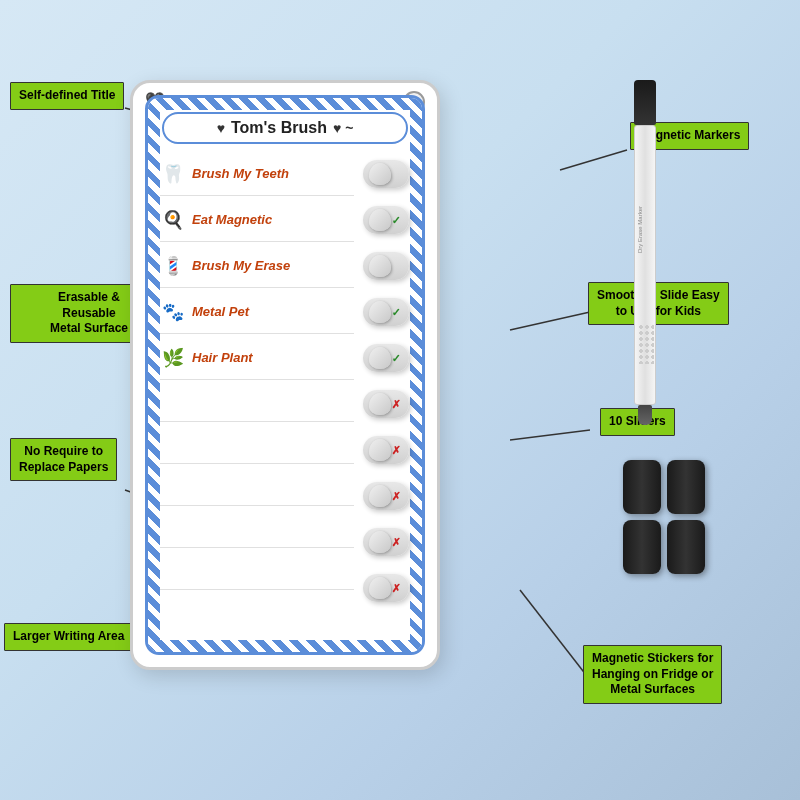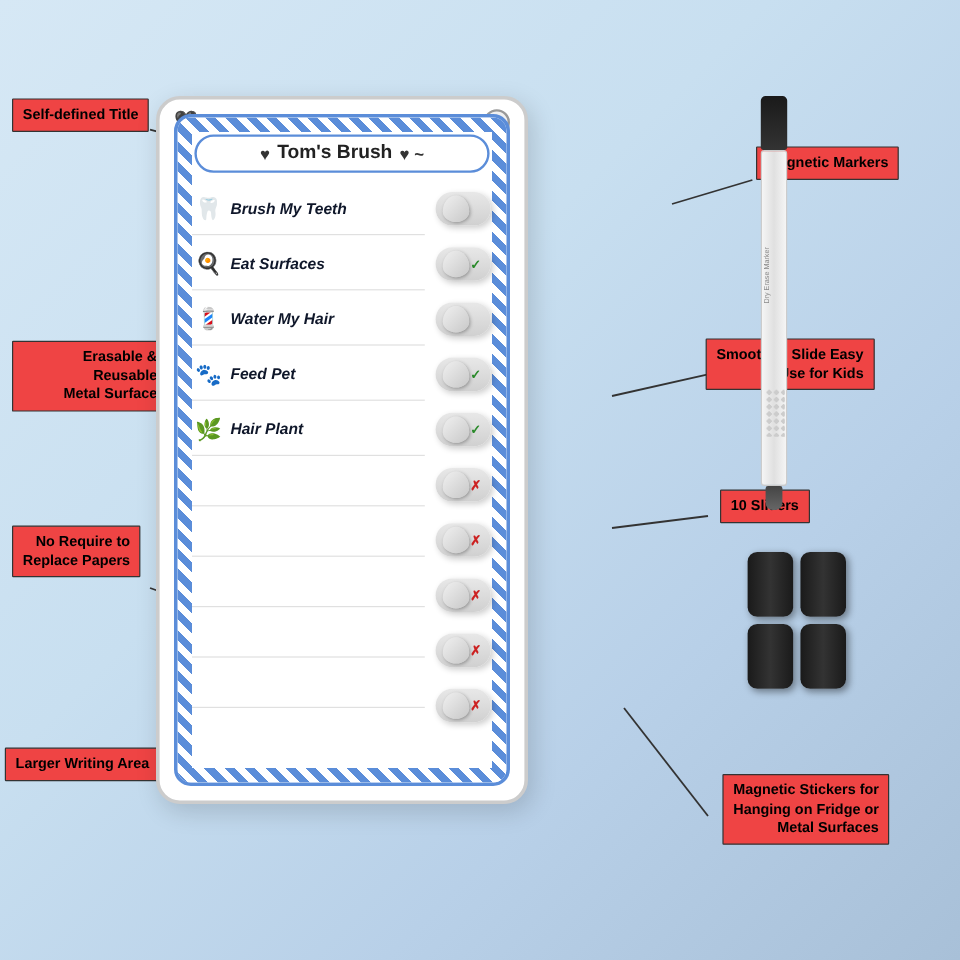--- a/index.html
+++ b/index.html
@@ -8,29 +8,29 @@
       height: 800px;
       overflow: hidden;
       background: linear-gradient(135deg, #d6e8f5 0%, #c8dff0 40%, #b8d0e8 70%, #a8c0d8 100%);
       font-family: Arial, sans-serif;
       position: relative;
     }
 
     
     .label-box {
       position: absolute;
-      background: #ef4444;
+      background: #84cc16;
       border: 1.5px solid #333;
       border-radius: 1px;
       padding: 5px 8px;
       font-size: 12px;
       font-weight: 600;
       line-height: 1.3;
       max-width: 130px;
-      text-align: right;
+      text-align: center;
     }
 
     
     .board-container {
       position: absolute;
       left: 130px;
       top: 80px;
       width: 310px;
       height: 590px;
     }
@@ -120,21 +120,21 @@
     .task-icon {
       font-size: 18px;
       width: 24px;
       text-align: center;
       flex-shrink: 0;
     }
 
     .task-text {
       font-size: 13px;
       font-weight: bold;
-      color: #0f172a;
+      color: #c2410c;
       font-style: italic;
     }
 
     .empty-row {
       min-height: 40px;
       border-bottom: 1px solid #e0e0e0;
     }
 
     
     .sliders-col {
@@ -324,21 +324,21 @@
 <div class="label-box" style="left:10px; top:438px;">No Require to<br>Replace Papers</div>
 
 <div class="label-box" style="left:4px; top:623px;">Larger Writing Area</div>
 
 <div class="label-box" style="left:630px; top:122px;">Magnetic Markers</div>
 
 <div class="label-box" style="left:588px; top:282px; max-width:145px;">Smooth to Slide Easy<br>to Use for Kids</div>
 
 <div class="label-box" style="left:600px; top:408px;">10 Sliders</div>
 
-<div class="label-box" style="left:602px; top:645px; max-width:160px;">Magnetic Stickers for<br>Hanging on Fridge or<br>Metal Surfaces</div>
+<div class="label-box" style="left:583px; top:645px; max-width:160px;">Magnetic Stickers for<br>Hanging on Fridge or<br>Metal Surfaces</div>
 
 <div class="board-container">
   <div class="board">
     <div class="board-top-left-deco">🖤</div>
     <div class="board-top-deco"></div>
     <div class="board-inner">
 
       <div class="title-area">
         <span class="title-heart">♥</span>
         <span>Tom's Brush</span>
@@ -349,31 +349,31 @@
 
         <div class="tasks-list">
 
           <div class="task-row">
             <span class="task-icon">🦷</span>
             <span class="task-text">Brush My Teeth</span>
           </div>
 
           <div class="task-row">
             <span class="task-icon">🍳</span>
-            <span class="task-text">Eat Surfaces</span>
+            <span class="task-text">Eat Magnetic</span>
           </div>
 
           <div class="task-row">
             <span class="task-icon">💈</span>
-            <span class="task-text">Water My Hair</span>
+            <span class="task-text">Brush My Erase</span>
           </div>
 
           <div class="task-row">
             <span class="task-icon">🐾</span>
-            <span class="task-text">Feed Pet</span>
+            <span class="task-text">Metal Pet</span>
           </div>
 
           <div class="task-row">
             <span class="task-icon">🌿</span>
             <span class="task-text">Hair Plant</span>
           </div>
 
           <div class="empty-row"></div>
           <div class="empty-row"></div>
           <div class="empty-row"></div>

